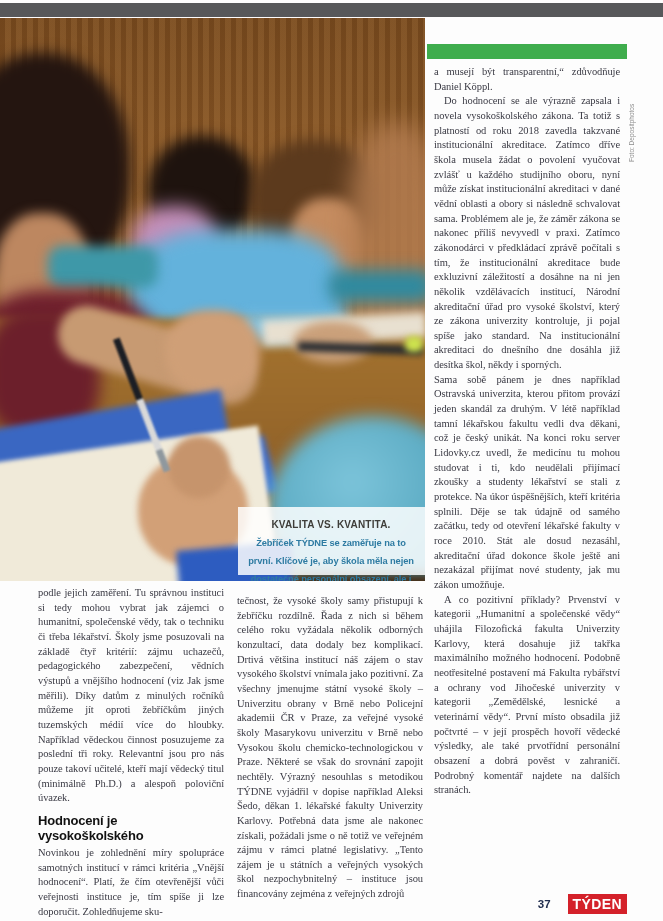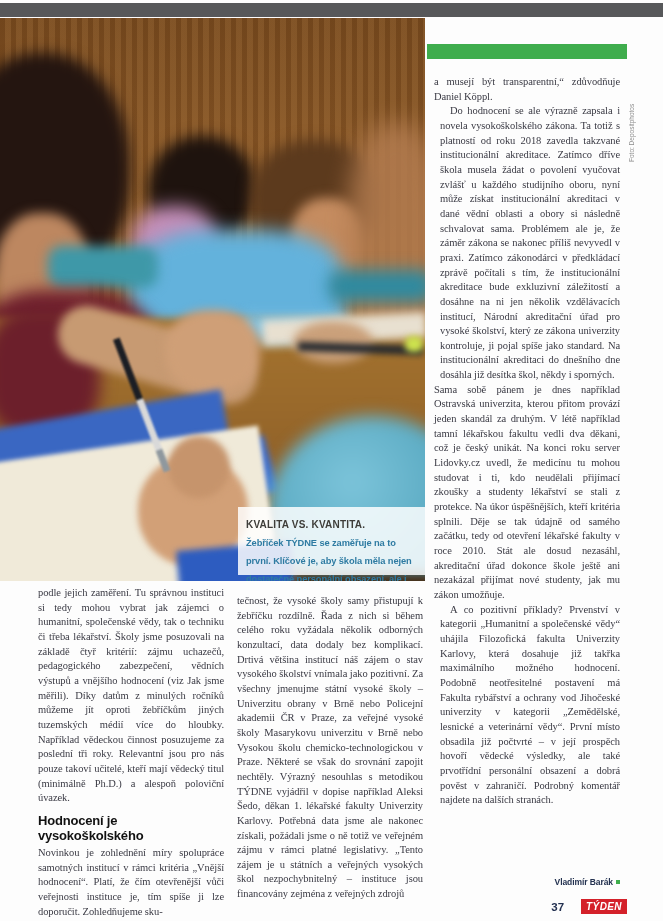--- a/index.html
+++ b/index.html
@@ -40,48 +40,48 @@
   .b-fist{left:138px;top:438px;width:110px;height:110px;border-radius:48%;background:#d2a077;filter:blur(3px);}
   .b-thumb{left:168px;top:418px;width:62px;height:62px;border-radius:50%;background:#c6946c;filter:blur(3px);}
   .b-pen{left:113px;top:322px;width:7px;height:142px;transform:rotate(-21deg);transform-origin:top left;
          background:linear-gradient(180deg,#1b1e24 0 46%,#d9d9d9 46% 84%,#8f989e 84%);filter:blur(1px);}
   .b-folder3{left:178px;top:528px;width:115px;height:48px;background:#2d5cc0;transform:rotate(-5deg);filter:blur(3px);}
   .b-chair{left:268px;top:398px;width:210px;height:190px;border-radius:50%;
            background:radial-gradient(circle at 40% 35%,#7cc4da,#3d93ad);filter:blur(8px);}
   .b-underdesk{left:295px;top:555px;width:140px;height:32px;background:#46290f;filter:blur(6px);}
 
   .caption{position:absolute;left:238px;top:489px;width:187px;height:68px;box-sizing:border-box;
-           background:rgba(255,255,255,.84);padding:7px 9px 6px 8px;text-align:left;
+           background:rgba(255,255,255,.84);padding:7px 9px 6px 8px;text-align:center;
            font-family:"Liberation Sans", sans-serif;}
   .caption .cap-title{font-size:10px;font-weight:700;letter-spacing:.2px;line-height:12px;}
   .caption .cap-body{font-size:9.3px;font-weight:700;line-height:12.6px;letter-spacing:-.1px;}
 
   .credit{position:absolute;left:628px;top:92px;height:70px;width:12px;
           font-family:"Liberation Sans", sans-serif;font-size:6.5px;color:#8c8c8c;
           writing-mode:vertical-rl;transform:rotate(180deg);white-space:nowrap;}
 
   
   .col{position:absolute;width:186px;font-size:10.5px;line-height:14.65px;color:#3a3a44;
        text-align:justify;letter-spacing:-.08px;}
   .col1{left:38px;top:586px;}
   .col2{left:237px;top:594px;}
-  .col3{left:434px;top:75px;}
+  .col3{left:434px;top:65px;}
   .body-p{margin:0;}
-  .body-p.indent{text-indent:10px;margin-left:6px;}
+  .body-p.indent{text-indent:10px;}
   .sub-heading{font-family:"Liberation Sans", sans-serif;font-size:13px;font-weight:700;
                color:#111;margin:8px 0 3px 0;letter-spacing:-.2px;text-align:left;}
   .author-line{margin-top:5px;text-align:right;font-family:"Liberation Sans", sans-serif;
                font-size:8.5px;font-weight:700;color:#243250;}
   .author-square{display:inline-block;width:4px;height:4px;margin-left:3px;vertical-align:1px;}
 
   
   .footer{position:absolute;right:36px;bottom:7px;display:flex;align-items:center;gap:17px;
           font-family:"Liberation Sans", sans-serif;}
   .page-num{font-size:11.5px;font-weight:700;color:#233050;}
-  .brand-box{color:#fff;font-size:10px;font-weight:700;font-style:italic;letter-spacing:.4px;
+  .brand-box{color:#fff;font-size:14px;font-weight:700;letter-spacing:.4px;
              padding:1.5px 5px 2.5px 5px;}
 </style>
 </head>
 <body>
 
 <div class="page">
 
   <div class="topbar"></div>
 
   <div class="photo">
@@ -136,24 +136,19 @@
       <p class="body-p">tečnost, že vysoké školy samy přistupují k žebříčku rozdílně. Řada z nich si během celého roku vyžádala několik odborných konzultací, data dodaly bez komplikací. Drtivá většina institucí náš zájem o stav vysokého školství vnímala jako pozitivní. Za všechny jmenujme státní vysoké školy – Univerzitu obrany v Brně nebo Policejní akademii ČR v Praze, za veřejné vysoké školy Masarykovu univerzitu v Brně nebo Vysokou školu chemicko-technologickou v Praze. Některé se však do srovnání zapojit nechtěly. Výrazný nesouhlas s metodikou TÝDNE vyjádřil v dopise například Aleksi Šedo, děkan 1. lékařské fakulty Univerzity Karlovy. Potřebná data jsme ale nakonec získali, požádali jsme o ně totiž ve veřejném zájmu v rámci platné legislativy. „Tento zájem je u státních a veřejných vysokých škol nezpochybnitelný – instituce jsou financovány zejména z veřejných zdrojů</p>
     </div>
 
   <div class="col col3">
   <p class="body-p">a musejí být transparentní,“ zdůvodňuje Daniel Köppl.</p>
       <p class="body-p indent">Do hodnocení se ale výrazně zapsala i novela vysokoškolského zákona. Ta totiž s platností od roku 2018 zavedla takzvané institucionální akreditace. Zatímco dříve škola musela žádat o povolení vyučovat zvlášť u každého studijního oboru, nyní může získat institucionální akreditaci v dané vědní oblasti a obory si následně schvalovat sama. Problémem ale je, že záměr zákona se nakonec příliš nevyvedl v praxi. Zatímco zákonodárci v předkládací zprávě počítali s tím, že institucionální akreditace bude exkluzivní záležitostí a dosáhne na ni jen několik vzdělávacích institucí, Národní akreditační úřad pro vysoké školství, který ze zákona univerzity kontroluje, ji pojal spíše jako standard. Na institucionální akreditaci do dnešního dne dosáhla již desítka škol, někdy i sporných.</p>
       <p class="body-p">Sama sobě pánem je dnes například Ostravská univerzita, kterou přitom provází jeden skandál za druhým. V létě například tamní lékařskou fakultu vedli dva děkani, což je český unikát. Na konci roku server Lidovky.cz uvedl, že medicínu tu mohou studovat i ti, kdo neudělali přijímací zkoušky a studenty lékařství se stali z protekce. Na úkor úspěšnějších, kteří kritéria splnili. Děje se tak údajně od samého začátku, tedy od otevření lékařské fakulty v roce 2010. Stát ale dosud nezasáhl, akreditační úřad dokonce škole ještě ani nezakázal přijímat nové studenty, jak mu zákon umožňuje.</p>
       <p class="body-p indent">A co pozitivní příklady? Prvenství v kategorii „Humanitní a společenské vědy“ uhájila Filozofická fakulta Univerzity Karlovy, která dosahuje již takřka maximálního možného hodnocení. Podobně neotřesitelné postavení má Fakulta rybářství a ochrany vod Jihočeské univerzity v kategorii „Zemědělské, lesnické a veterinární vědy“. První místo obsadila již počtvrté – v její prospěch hovoří vědecké výsledky, ale také prvotřídní personální obsazení a dobrá pověst v zahraničí. Podrobný komentář najdete na dalších stranách.</p>
     </div>
 
-  <div class="col col3" style="top:auto;bottom:31px;">
-    <div class="author-line">
-      <span>Vladimír Barák</span><span class="author-square" style="background-color: rgb(63, 173, 77);"></span>
-    </div>
-  </div>
 
   <div class="footer">
     <span class="page-num">37</span>
     <span class="brand-box" style="background-color: rgb(212, 33, 42);">TÝDEN</span>
   </div>
 
 </div>
 
 </body></html>

